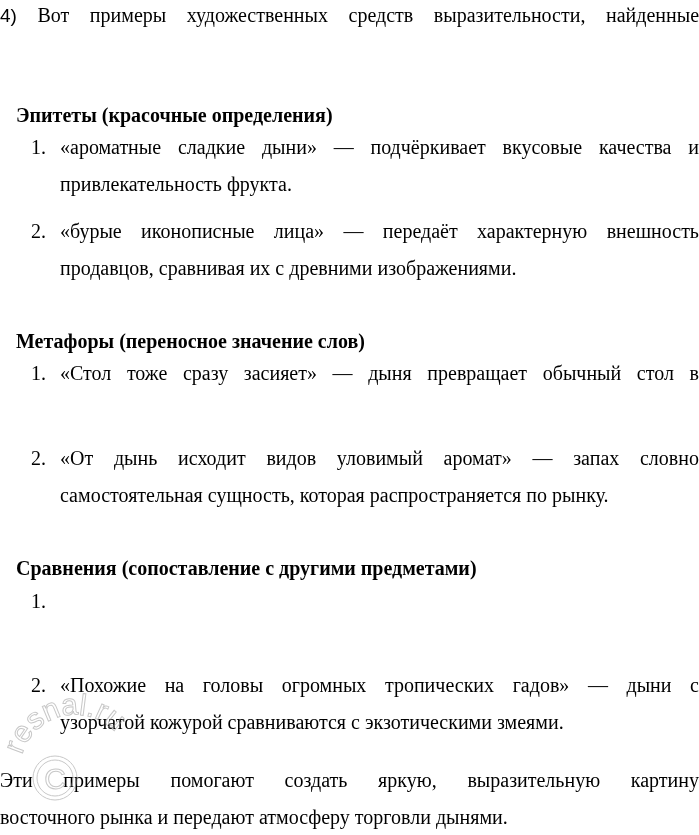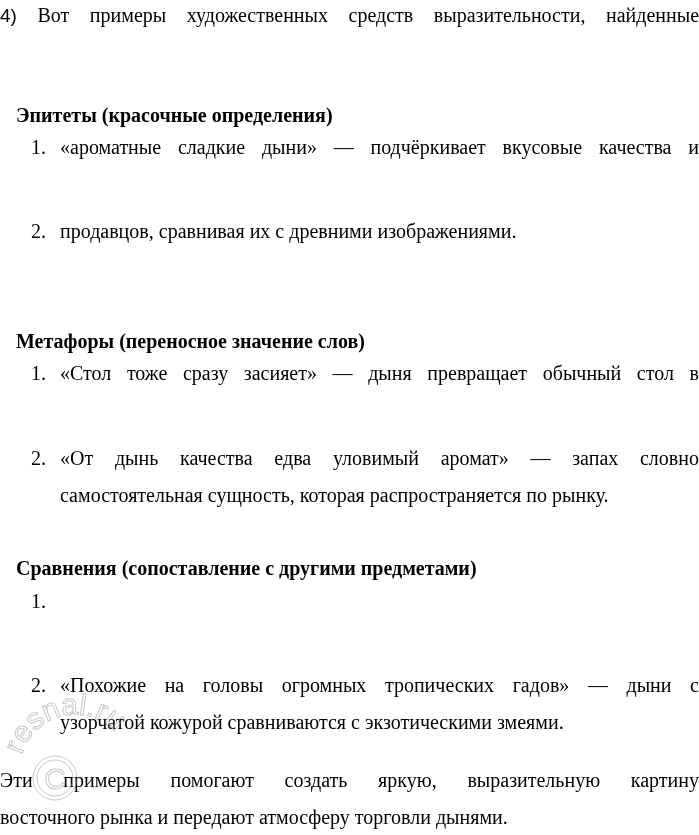--- a/index.html
+++ b/index.html
@@ -93,43 +93,45 @@
   <div class="intro">
     <div class="line-block justify-full"><span class="num">4)</span> <span>Вот примеры художественных средств выразительности, найденные</span></div>
   </div>
 
   <div class="heading" style="top:81px;">Эпитеты (красочные определения)</div>
 
   <div class="item" style="top:129px;">
     <span class="marker">1.</span>
     <div class="body">
       <div class="justify-full">«ароматные сладкие дыни» — подчёркивает вкусовые качества и</div>
+      <div>привлекательность фрукта.</div>
     </div>
   </div>
 
   <div class="item" style="top:213px;">
     <span class="marker">2.</span>
     <div class="body">
+      <div class="justify-full">«бурые иконописные лица» — передаёт характерную внешность</div>
       <div>продавцов, сравнивая их с древними изображениями.</div>
     </div>
   </div>
 
   <div class="heading" style="top:307px;">Метафоры (переносное значение слов)</div>
 
   <div class="item" style="top:355px;">
     <span class="marker">1.</span>
     <div class="body">
       <div class="justify-full">«Стол тоже сразу засияет» — дыня превращает обычный стол в</div>
     </div>
   </div>
 
   <div class="item" style="top:440px;">
     <span class="marker">2.</span>
     <div class="body">
-      <div class="justify-full">«От дынь качества едва уловимый аромат» — запах словно</div>
+      <div class="justify-full">«От дынь исходит видов уловимый аромат» — запах словно</div>
       <div>самостоятельная сущность, которая распространяется по рынку.</div>
     </div>
   </div>
 
   <div class="heading" style="top:534px;">Сравнения (сопоставление с другими предметами)</div>
 
   <div class="item" style="top:583px;">
     <span class="marker">1.</span>
     <div class="body">
     </div>

